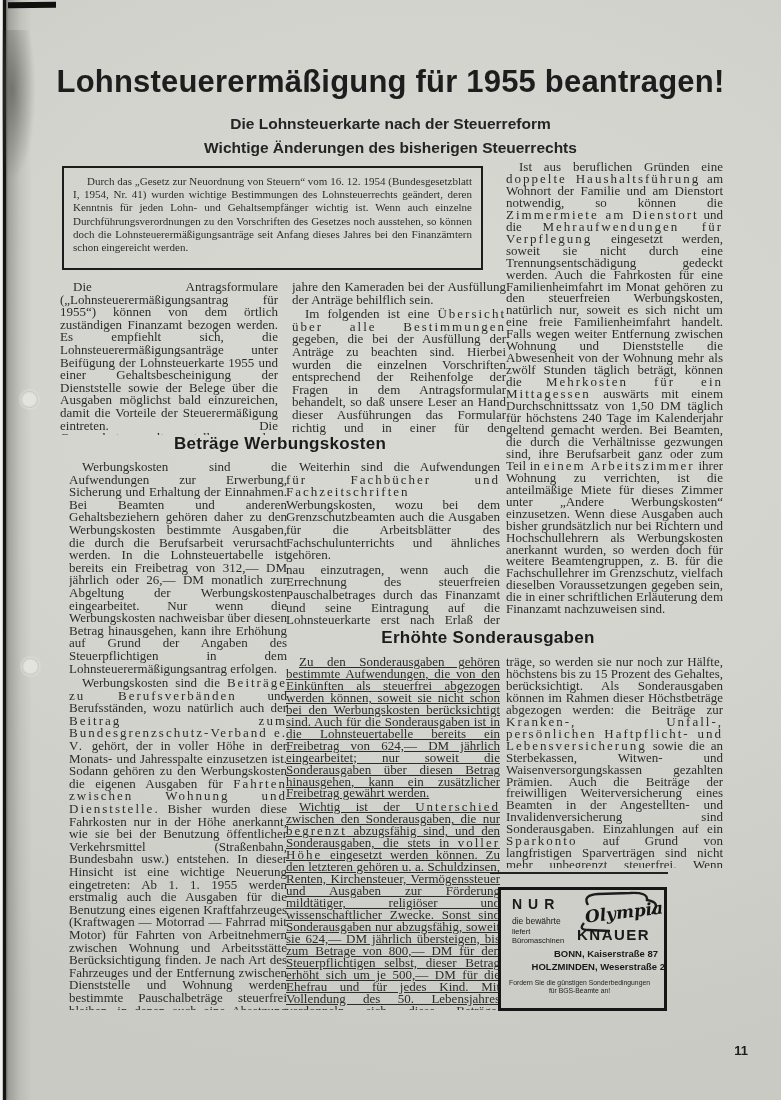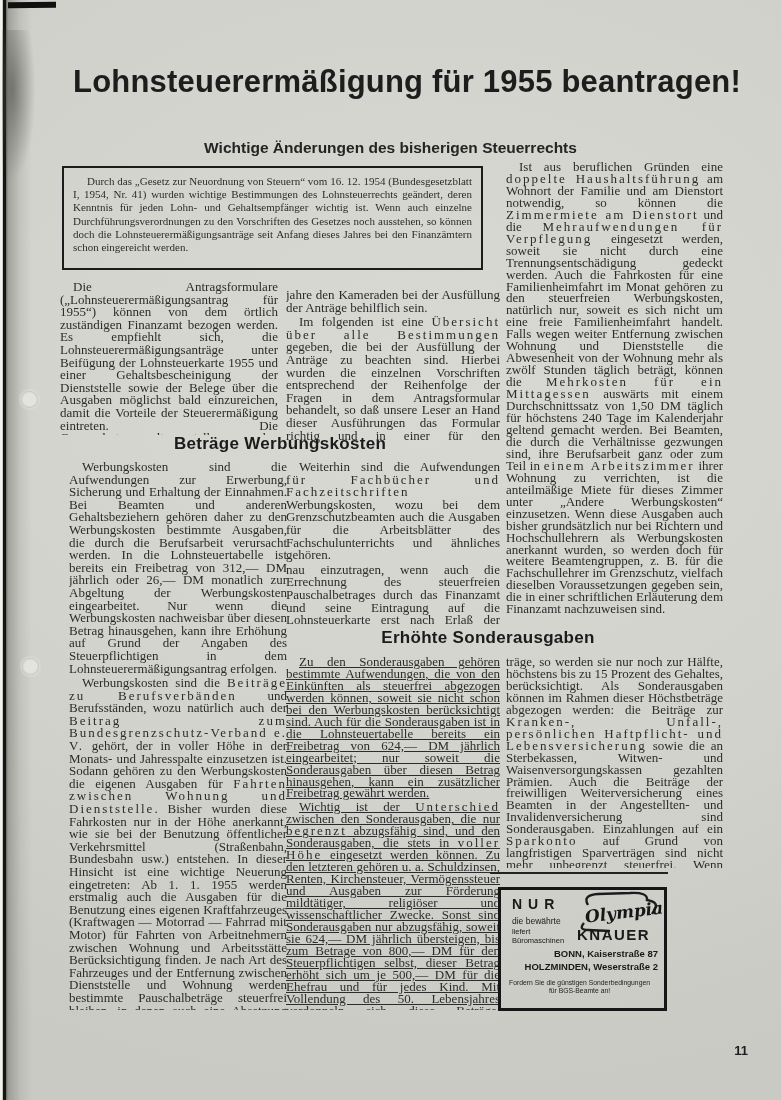--- a/index.html
+++ b/index.html
@@ -11,76 +11,77 @@
   .edge-white{position:absolute;left:0;top:0;width:2px;height:1100px;background:#f2f2ee;}
   .edge-line{position:absolute;left:3px;top:0;width:3px;height:1100px;background:#141414;box-shadow:1px 0 2px rgba(20,20,20,.6);}
   .edge-shade{position:absolute;left:6px;top:0;width:26px;height:1100px;
     background:linear-gradient(90deg, rgba(110,111,104,.55), rgba(150,151,144,.25) 55%, rgba(150,151,144,0));}
   .corner-smudge{position:absolute;left:2px;top:30px;width:34px;height:150px;
     background:radial-gradient(ellipse at 30% 40%, rgba(70,70,66,.55), rgba(70,70,66,0) 70%);}
   .top-mark{position:absolute;left:8px;top:2px;width:48px;height:6px;background:#101010;transform:rotate(-.6deg);}
   .punch{position:absolute;width:17px;height:17px;border-radius:50%;background:#e3e4de;
     box-shadow:0 0 3px 1px rgba(227,228,222,.9), inset 0 0 2px rgba(120,120,114,.7);}
   
-  .title{position:absolute;left:40px;top:64px;width:701px;text-align:right;
+  .title{position:absolute;left:40px;top:64px;width:701px;text-align:center;
     font-family:"Liberation Sans", sans-serif;font-weight:bold;font-size:31px;letter-spacing:.2px;color:#1d1d1d;}
   .subtitle{position:absolute;left:90px;width:601px;text-align:center;
     font-family:"Liberation Sans", sans-serif;font-weight:bold;font-size:15.5px;color:#242424;}
   .sub1{top:115px;}  .sub2{top:139px;}
   
   .introbox{position:absolute;left:62px;top:166px;width:399px;height:86px;
     border:2px solid #1c1c1c;padding:7px 9px;background:transparent;}
   .introbox p{margin:0;font-size:11px;line-height:13.2px;text-align:justify;text-indent:14px;}
   
   .blk{position:absolute;overflow:hidden;}
   .para{margin:0;font-size:13px;line-height:12.6px;text-align:justify;text-indent:13px;}
   .para + .para{margin-top:2px;}
   .noind{text-indent:0;}
   .tight .para{line-height:11.95px;}
   .sp{letter-spacing:2px;}
   .b1-1{left:60px;top:281px;width:218px;height:154px;}
-  .b2-1{left:286px;top:281px;width:214px;height:154px;margin-top:8px;}
+  .b2-1{left:292px;top:281px;width:214px;height:154px;}
   .b1-2{left:60px;top:461px;width:218px;height:549px;margin-left:9px;}
   .b2-2{left:286px;top:461px;width:214px;height:164px;}
   .b2-3{left:286px;top:656px;width:214px;height:354px;text-decoration:underline;}
   .b3-1{left:506px;top:161px;width:217px;height:465px;}
   .b3-2{left:506px;top:656px;width:217px;height:212px;}
   .sechead{position:absolute;text-align:center;font-family:"Liberation Sans", sans-serif;
     font-weight:bold;font-size:17px;letter-spacing:.3px;color:#1b1b1b;}
   .h1{left:60px;top:434px;width:440px;}
   .h2{left:268px;top:628px;width:440px;}
   .rule{position:absolute;left:490px;top:872px;width:178px;height:2px;background:#232323;}
   
   .adbox{position:absolute;left:498px;top:887px;width:163px;height:118px;border:3px solid #161616;
     font-family:"Liberation Sans", sans-serif;color:#191919;}
   .ad-nur{position:absolute;left:11px;top:6px;font-size:14px;font-weight:bold;letter-spacing:6px;}
   .ad-tag{position:absolute;left:11px;top:26px;font-size:8.5px;}
   .ad-logo{position:absolute;right:2px;top:0px;}
   .ad-liefert{position:absolute;left:11px;top:38px;font-size:7.5px;line-height:8.5px;}
   .ad-brand{position:absolute;left:76px;top:36px;font-size:15px;font-weight:bold;letter-spacing:1.5px;}
   .ad-addr{position:absolute;left:0;width:157px;text-align:right;font-size:9.5px;font-weight:bold;}
-  .a1{top:58px;} .a2{top:71px;}
+  .a1{top:58px;} .a2{top:71px;padding-left:7px;}
   .ad-note{position:absolute;left:8px;top:89px;width:141px;text-align:center;font-size:6.8px;line-height:8px;color:#222;}
   .pagenum{position:absolute;left:700px;top:1043px;width:48px;text-align:right;
     font-size:13px;font-weight:bold;font-family:Liberation Sans, sans-serif;color:#1d1d1d;}
 </style>
 </head>
 <body>
 
 <div id="scan">
 
   <div class="edge-white"></div>
   <div class="edge-line"></div>
   <div class="edge-shade"></div>
   <div class="corner-smudge"></div>
   <div class="top-mark"></div>
   <div class="punch" style="left:21px;top:391px;"></div>
   <div class="punch" style="left:22px;top:658px;"></div>
 
   <div class="title">Lohnsteuerermäßigung für 1955 beantragen!</div>
+  <div class="subtitle sub1">Die Lohnsteuerkarte nach der Steuerreform</div>
   <div class="subtitle sub2">Wichtige Änderungen des bisherigen Steuerrechts</div>
 
   <div class="introbox">
     <p>Durch das „Gesetz zur Neuordnung von Steuern“ vom 16. 12. 1954 (Bundesgesetzblatt I, 1954, Nr. 41) wurden wichtige Bestimmungen des Lohnsteuerrechts geändert, deren Kenntnis für jeden Lohn- und Gehaltsempfänger wichtig ist. Wenn auch einzelne Durchführungsverordnungen zu den Vorschriften des Gesetzes noch ausstehen, so können doch die Lohnsteuerermäßigungsanträge seit Anfang dieses Jahres bei den Finanzämtern schon eingereicht werden.</p>
   </div>
 
   <div class="blk b3-1 tight">
     <p class="para"><span>Ist aus beruflichen Gründen eine </span><span class="sp">doppelte Haushaltsführung</span><span> am Wohnort der Familie und am Dienstort notwendig, so können die </span><span class="sp">Zimmermiete am Dienstort</span><span> und die </span><span class="sp">Mehraufwendungen für Verpflegung</span><span> eingesetzt werden, soweit sie nicht durch eine Trennungsentschädigung gedeckt werden. Auch die Fahrkosten für eine Familienheimfahrt im Monat gehören zu den steuerfreien Werbungskosten, natürlich nur, soweit es sich nicht um eine freie Familienheimfahrt handelt. Falls wegen weiter Entfernung zwischen Wohnung und Dienststelle die Abwesenheit von der Wohnung mehr als zwölf Stunden täglich beträgt, können die </span><span class="sp">Mehrkosten für ein Mittagessen</span><span> auswärts mit einem Durchschnittssatz von 1,50 DM täglich für höchstens 240 Tage im Kalenderjahr geltend gemacht werden. Bei Beamten, die durch die Verhältnisse gezwungen sind, ihre Berufsarbeit ganz oder zum Teil in </span><span class="sp">einem Arbeitszimmer</span><span> ihrer Wohnung zu verrichten, ist die anteilmäßige Miete für dieses Zimmer unter „Andere Werbungskosten“ einzusetzen. Wenn diese Ausgaben auch bisher grundsätzlich nur bei Richtern und Hochschullehrern als Werbungskosten anerkannt wurden, so werden doch für weitere Beamtengruppen, z. B. für die Fachschullehrer im Grenzschutz, vielfach dieselben Voraussetzungen gegeben sein, die in einer schriftlichen Erläuterung dem Finanzamt nachzuweisen sind.</span></p>
   </div>
 

